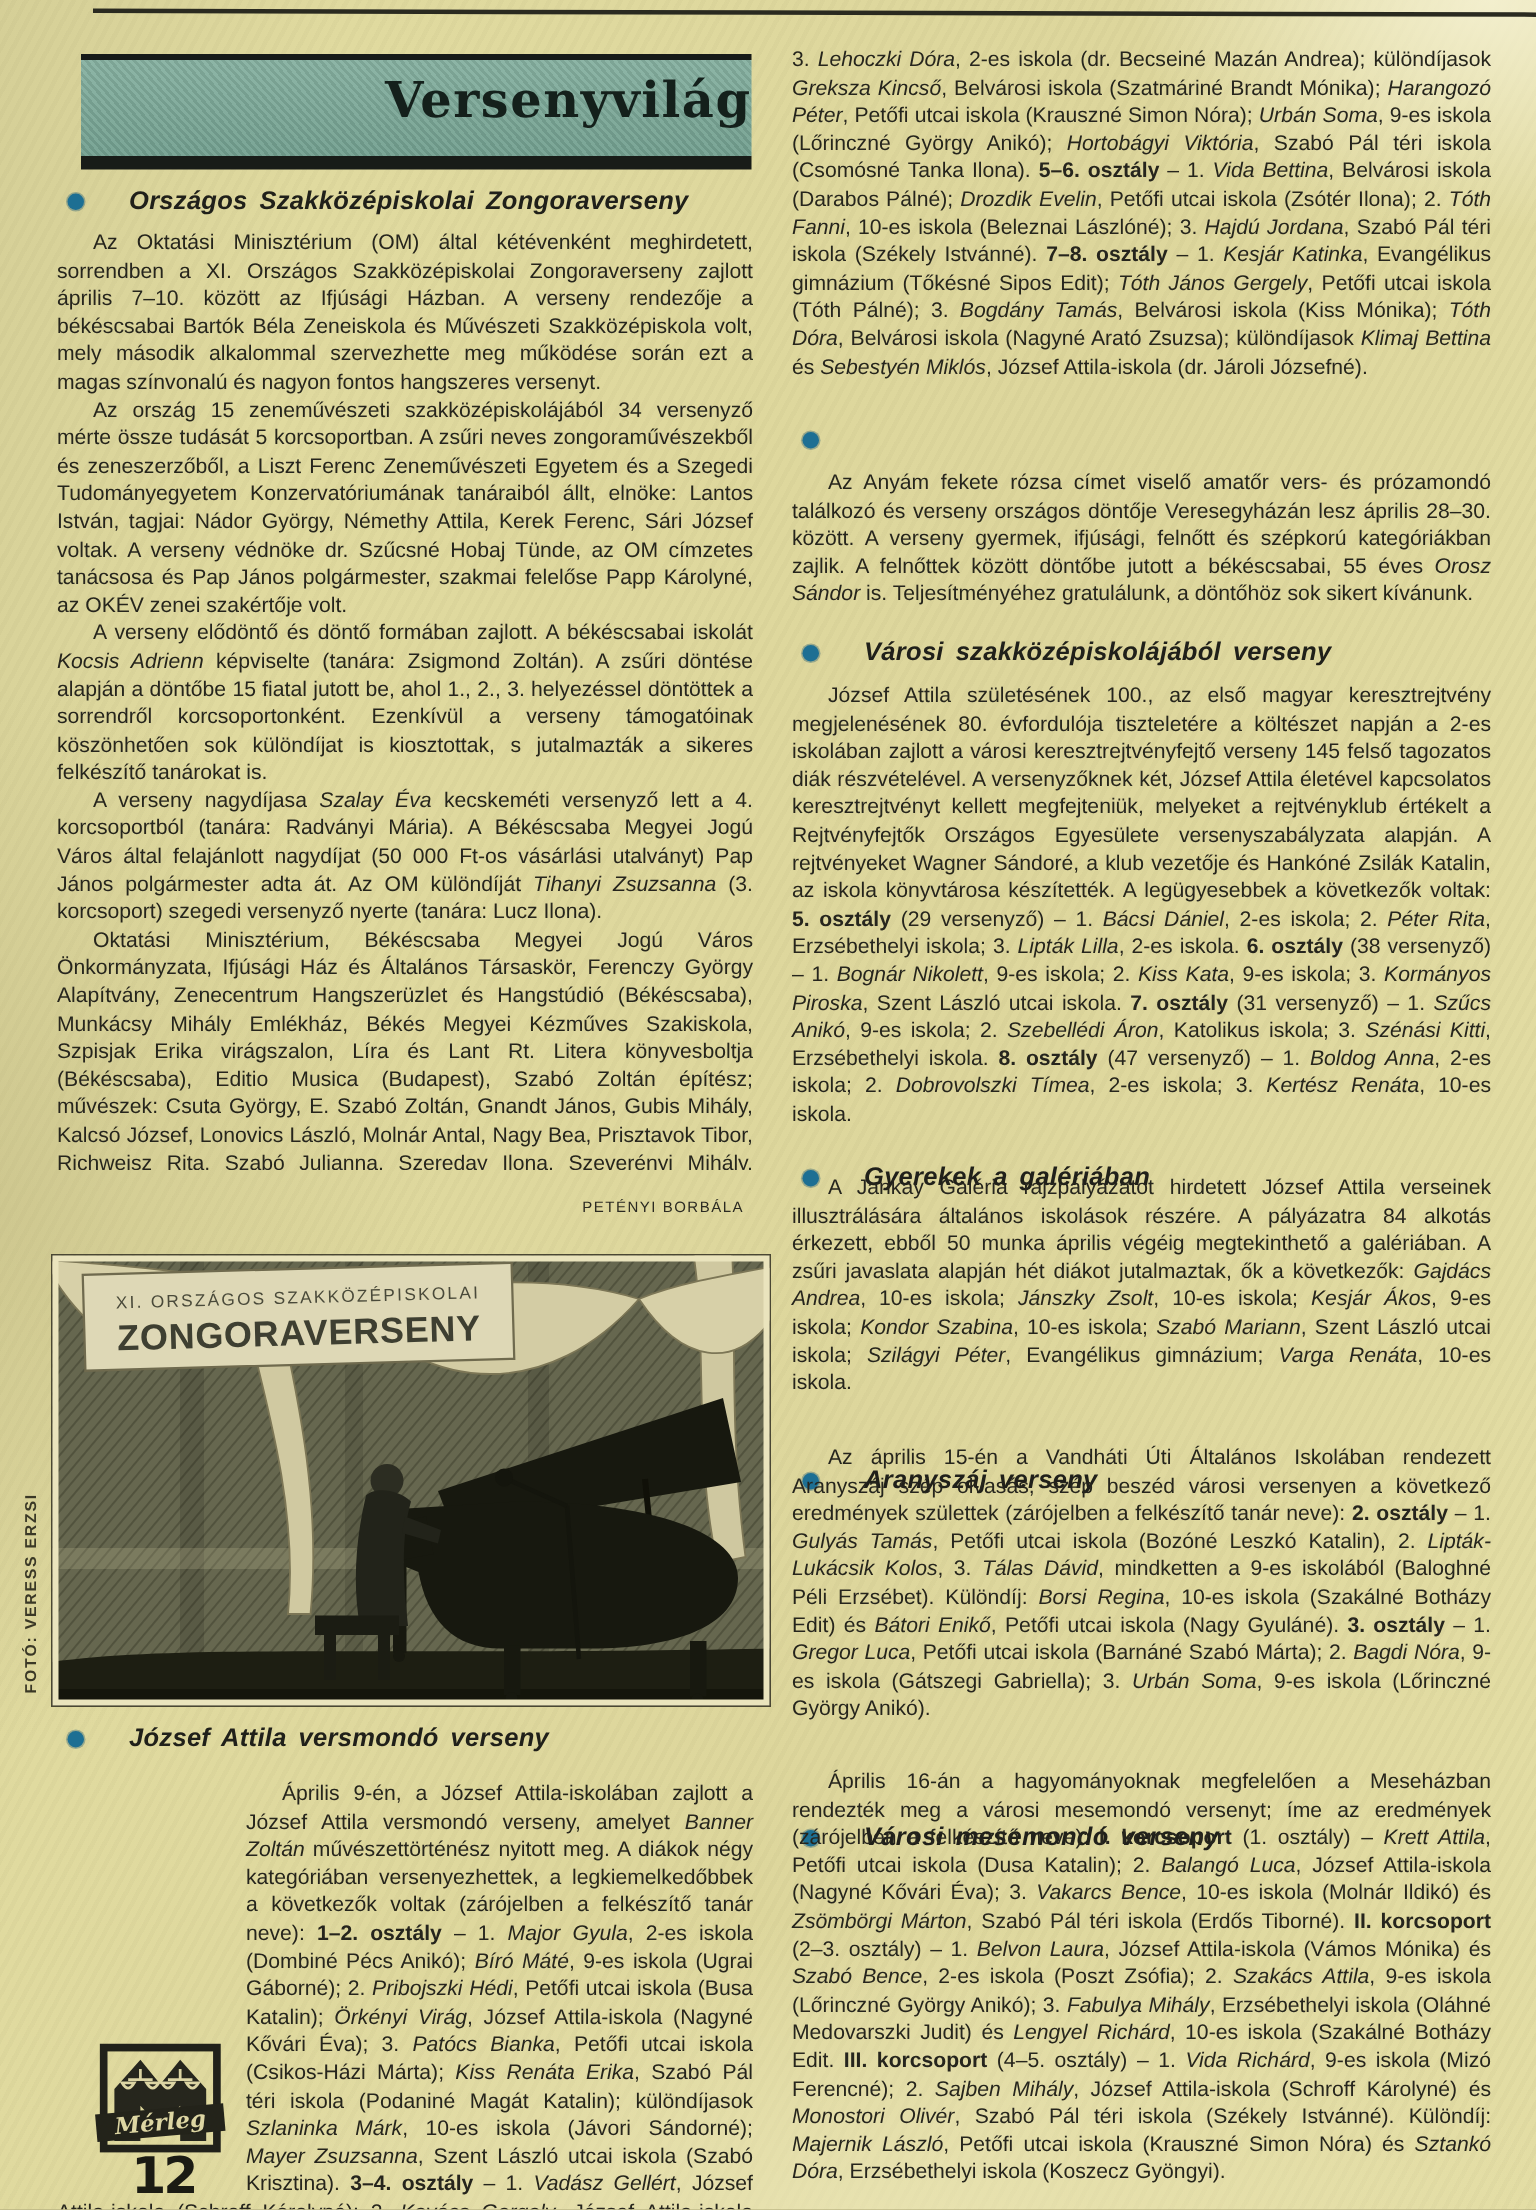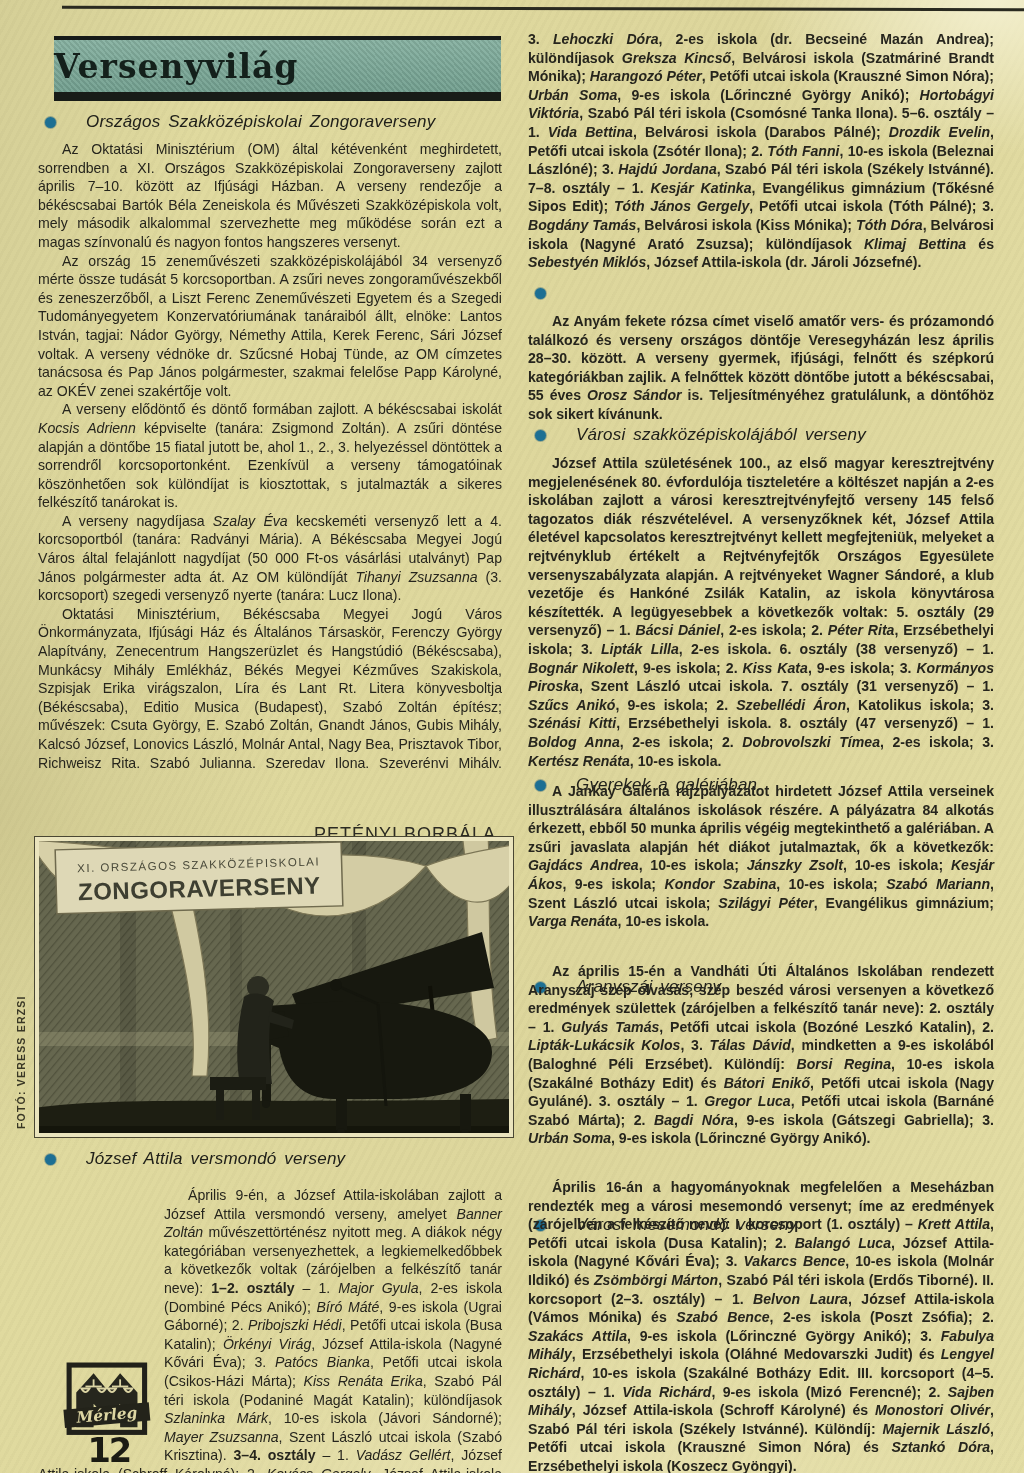--- a/index.html
+++ b/index.html
@@ -14,42 +14,42 @@
       linear-gradient(100deg,#d5cf97,#e0da9f 18%,#ddd69c 60%,#e3dda4);
   }
   .topline{position:absolute;top:7px;left:62px;right:0;height:3px;background:#2a2a20;transform:rotate(.15deg);}
   
   .masthead{
     margin:0 0 8px 16px;width:447px;box-sizing:border-box;
     border-top:4px solid #161a18;border-bottom:9px solid #181c18;
     background:
       repeating-linear-gradient(48deg, rgba(0,0,0,.07) 0 2px, rgba(255,255,255,.05) 2px 4px),
       linear-gradient(#87b1a1,#73a090);
-    text-align:left;padding:7px 0 5px;
+    text-align:right;padding:7px 0 17px;
   }
   .masthead-title{
     font-family:"DejaVu Serif",serif;font-size:33px;font-weight:bold;
     letter-spacing:1px;color:#14201b;margin:0;line-height:40px;
   }
   
   .col-left{position:absolute;top:36px;left:38px;width:464px;}
   .col-right{position:absolute;top:30px;left:528px;width:466px;height:1443px;}
-  .col-right>*{position:absolute;left:0;width:466px;font-weight:bold;}
+  .col-right>*{position:absolute;left:0;width:466px;}
   p.body{margin:0;text-align:justify;text-indent:24px;font-size:14.1px;line-height:18.6px;color:#26251d;}
   p.body.noindent{text-indent:0;}
   .article-body{overflow:hidden;max-height:628px;}
   
   .sec-head{position:relative;margin:10px 0 7px;padding-left:48px;
-    font-weight:normal;font-style:italic;font-size:17px;line-height:22px;
+    font-weight:bold;font-style:italic;font-size:17px;line-height:22px;
     letter-spacing:.2px;word-spacing:3px;color:#20201a;}
   .sec-head .bullet{position:absolute;left:7px;top:6px;width:11px;height:11px;border-radius:50%;
     background:#1d6f93;box-shadow:0 0 0 1px rgba(20,80,110,.35);}
   .col-right .sec-head{margin:0;}
-  .byline{position:absolute;top:824px;left:38px;width:458px;text-align:right;
-    font-size:18px;letter-spacing:1px;color:#2b2a22;}
+  .byline{position:absolute;top:800px;left:38px;width:458px;text-align:right;
+    font-size:10px;letter-spacing:1px;color:#2b2a22;}
   
   .photo-wrap{position:absolute;top:836px;left:34px;width:480px;height:302px;}
   .photo-credit{position:absolute;left:-48px;top:1052px;width:140px;height:14px;
     transform:rotate(-90deg);font-size:10.5px;font-weight:bold;letter-spacing:1.2px;
     color:#3a3826;white-space:nowrap;}
   
   .logo-float{float:left;width:116px;height:102px;margin:176px 10px 0 0;}
   
   .rc-cont{top:0;}
   .rc-h1{top:252px;} .rc-p1{top:282px;}

